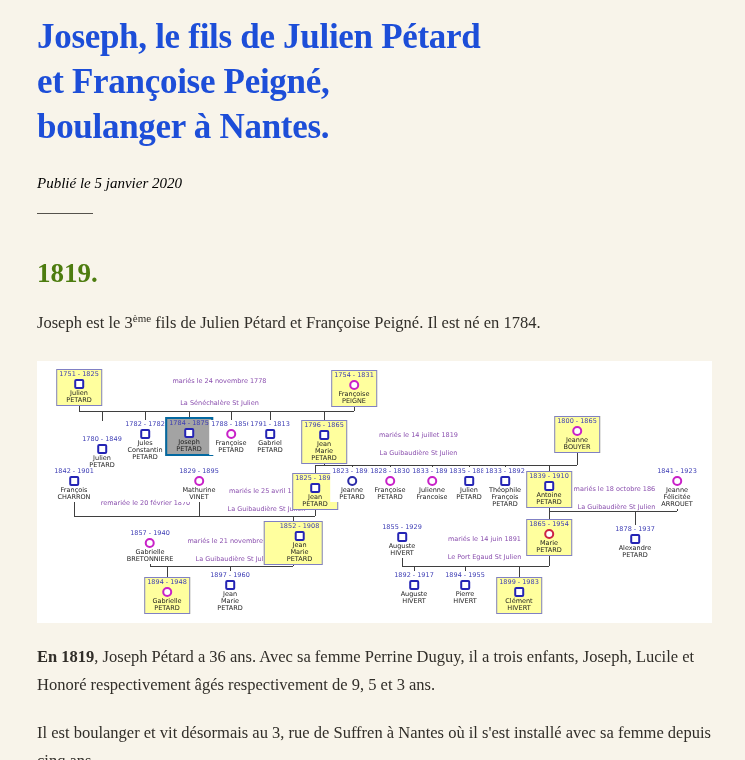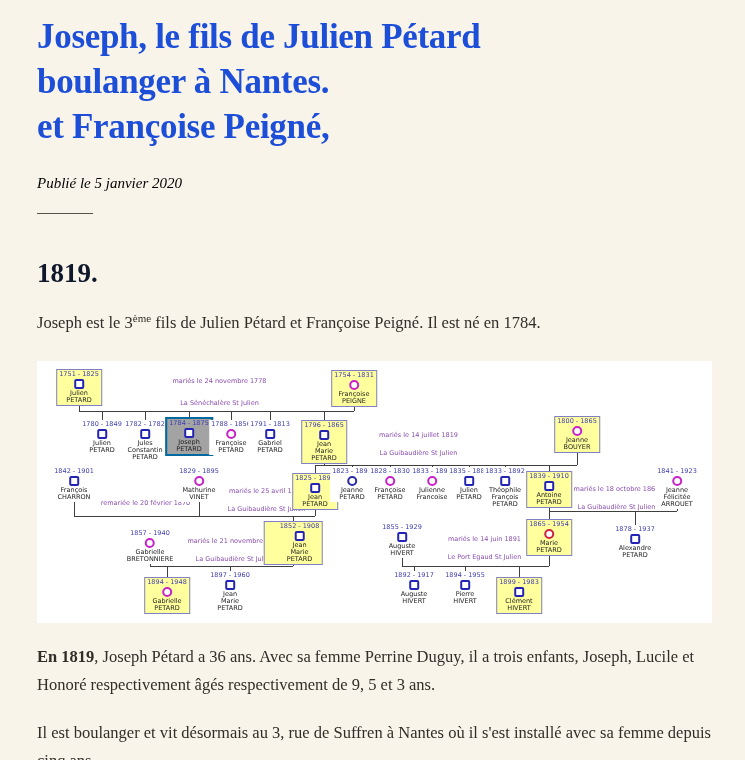--- a/index.html
+++ b/index.html
@@ -26,21 +26,21 @@
     color:#000000;
   }
   .divider{
     border:none;
     border-top:1px solid #55524c;
     width:56px;
     margin:21px 0 0 0;
   }
   h2.year{
     margin:44px 0 0;
-    color:#0f172a;
+    color:#4d7c0f;
     font-size:27px;
     font-weight:700;
   }
   p.body-text{
     margin:20px 0 0;
     font-size:16.5px;
     line-height:28px;
   }
   p.body-text sup{font-size:11px;line-height:0;}
   p.body-text strong{font-weight:700;}
@@ -81,22 +81,22 @@
   .boxY{background:#ffff9e;border:1px solid #8080c4;}
   .boxC{background:#a3a3a3;border:2px solid #0369a1;}
 </style>
 </head>
 <body>
 
 <main class="page">
 
   <h1 class="title">
     <span>Joseph, le fils de Julien Pétard</span>
+    <span>et Françoise Peigné,</span>
     <span>boulanger à Nantes.</span>
-    <span>et Françoise Peigné,</span>
   </h1>
 
   <p class="pub">Publié le 5 janvier 2020</p>
 
   <hr class="divider">
 
   <h2 class="year">1819.</h2>
 
   <p class="body-text"><span>Joseph est le 3</span><sup>ème</sup><span> fils de Julien Pétard et Françoise Peigné. Il est né en 1784.</span></p>
 
@@ -156,21 +156,21 @@
       <div class="tnode boxY" style="left: 42px; top: 8px;">
         <div class="ndate">1751 - 1825</div>
         <div class="icon m"></div>
         <div class="nname">Julien<br>PETARD</div>
       </div>
       <div class="tnode boxY" style="left: 317px; top: 9px;">
         <div class="ndate">1754 - 1831</div>
         <div class="icon f"></div>
         <div class="nname">Françoise<br>PEIGNE</div>
       </div>
-      <div class="tnode" style="left: 65px; top: 59px;">
+      <div class="tnode" style="left: 65px; top: 74px;">
         <div class="ndate">1780 - 1849</div>
         <div class="icon m"></div>
         <div class="nname">Julien<br>PETARD</div>
       </div>
       <div class="tnode" style="left: 108px; top: 59px;">
         <div class="ndate">1782 - 1782</div>
         <div class="icon m"></div>
         <div class="nname">Jules<br>Constantin<br>PETARD</div>
       </div>
       <div class="tnode boxC" style="left: 152px; top: 56px;">

